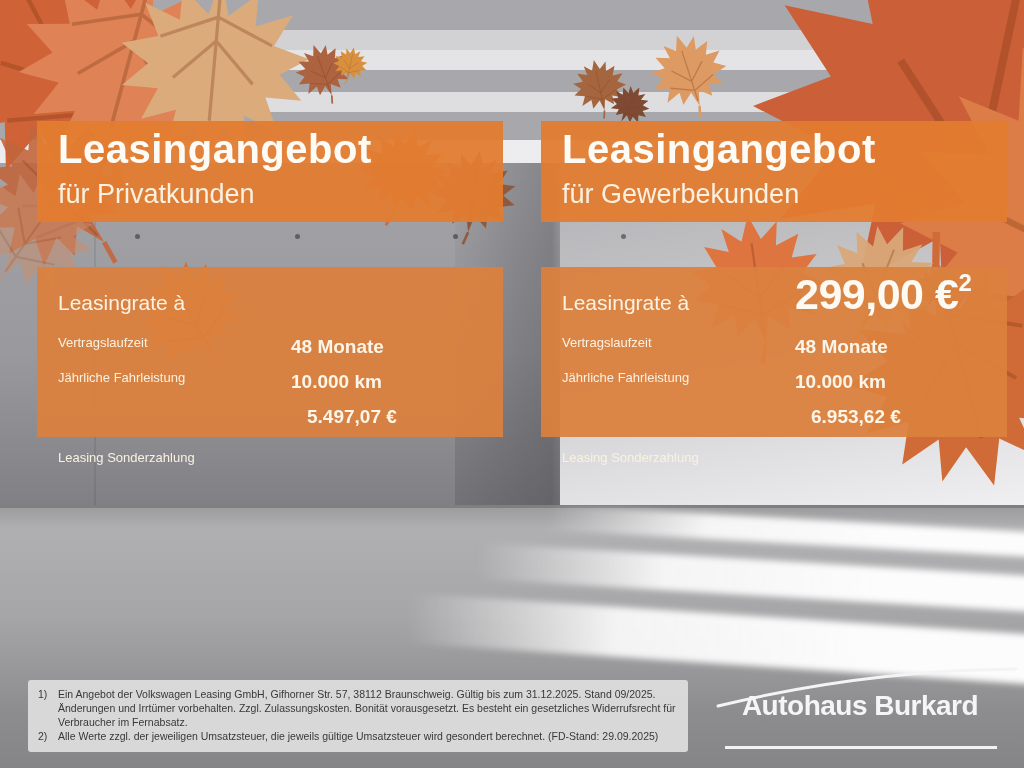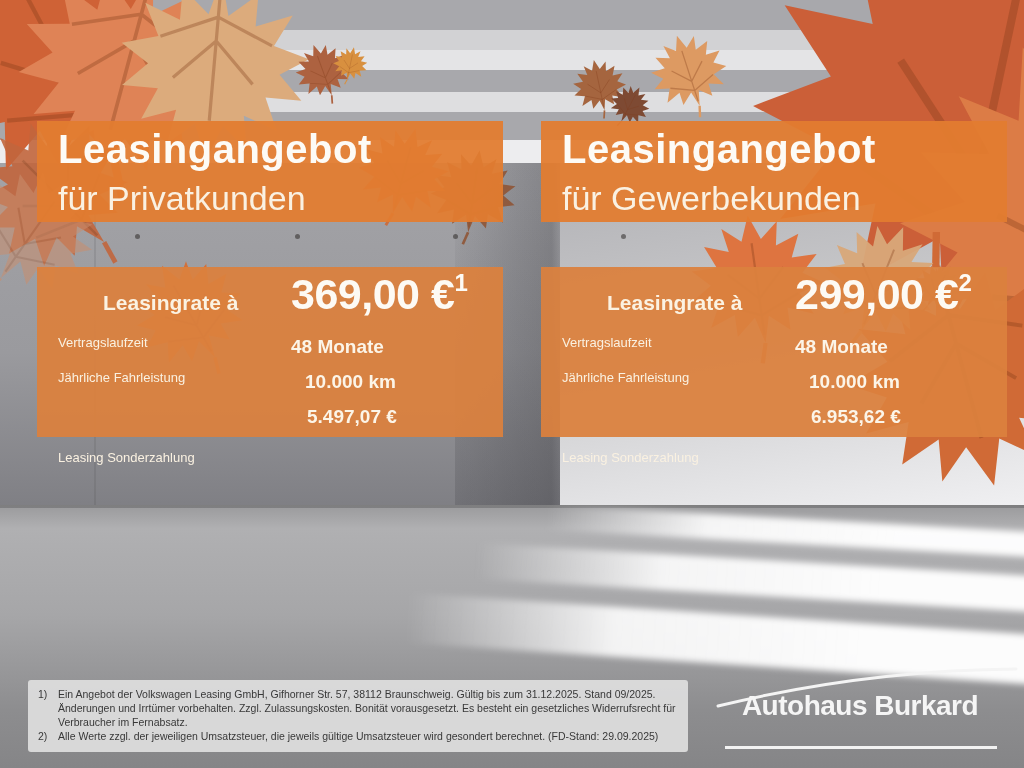--- a/index.html
+++ b/index.html
@@ -51,28 +51,28 @@
   .s3{left:408px;top:88px;width:650px;height:50px;transform:rotate(3.8deg);}
   
   .leaf{position:absolute;z-index:2;overflow:visible;}
   
   .panel{position:absolute;width:466px;z-index:5;color:#fcf6ec;}
   .panel.hdr{height:101px;top:121px;background:rgba(226,124,48,.94);}
   .panel.dat{height:170px;top:267px;background:rgba(219,129,62,.94);}
   .panel.left{left:37px;}
   .panel.right{left:541px;}
   .hdr-title{position:absolute;left:21px;top:6px;font-size:40px;font-weight:bold;color:#fdfbf6;letter-spacing:.5px;}
-  .hdr-sub{position:absolute;left:21px;top:58px;font-size:34px;font-weight:normal;color:#faf1e2;text-align:right;}
-  .rate-label{position:absolute;left:21px;top:24px;font-size:21px;font-weight:bold;color:#fbf2e2;margin-left:45px;}
+  .hdr-sub{position:absolute;left:21px;top:58px;font-size:27px;font-weight:normal;color:#faf1e2;text-align:right;}
+  .rate-label{position:absolute;left:21px;top:24px;font-size:21px;font-weight:normal;color:#fbf2e2;}
   .rate-value{position:absolute;left:254px;top:2px;font-size:43px;font-weight:bold;color:#fdfaf4;letter-spacing:-.5px;}
   .rate-value sup{font-size:24px;vertical-align:18px;letter-spacing:0;}
   .spec-label{position:absolute;left:21px;font-size:13px;color:#faf1e1;}
   .spec-value{position:absolute;left:254px;font-size:19px;font-weight:bold;color:#fcf5e8;}
   .r1{top:68px;} .r2{top:103px;text-align:center;} .r3{top:135px;margin-top:48px;}
-  .r1v{top:69px;} .r2v{top:104px;margin-left:14px;} .r3v{top:139px;margin-left:16px;}
+  .r1v{top:69px;} .r2v{top:104px;} .r3v{top:139px;margin-left:16px;}
   
   .fineprint{
     position:absolute;left:28px;top:680px;width:660px;height:72px;z-index:6;
     background:rgba(222,222,222,.92);border-radius:3px;box-sizing:border-box;
     padding:8px 12px 8px 10px;color:#383838;font-size:10.5px;line-height:1.32;
   }
   .fn{display:flex;gap:5px;}
   .fn-num{flex:0 0 15px;}
   .fn-text{flex:1;}
   .logo{position:absolute;left:700px;top:660px;width:320px;height:100px;z-index:6;color:#f5f5f5;}
@@ -170,21 +170,20 @@
   <svg class="leaf" style="left:912px;top:262px;width:50px;height:55px;color:#c4703f;transform:rotate(30deg)" viewBox="0 0 100 110">
       <use href="#leafshape"></use>
     </svg>
 
   <div class="panel hdr left">
     <div class="hdr-title">Leasingangebot</div>
     <div class="hdr-sub">für Privatkunden</div>
   </div>
   <div class="panel dat left">
     <div class="rate-label">Leasingrate à</div>
-    <div class="rate-value"><span>369,00 €</span><sup>1</sup></div>
     <div class="spec-label r1">Vertragslaufzeit</div>
     <div class="spec-value r1v">48 Monate</div>
     <div class="spec-label r2">Jährliche Fahrleistung</div>
     <div class="spec-value r2v">10.000 km</div>
     <div class="spec-label r3">Leasing Sonderzahlung</div>
     <div class="spec-value r3v">5.497,07 €</div>
   </div>
 
   <div class="panel hdr right">
     <div class="hdr-title">Leasingangebot</div>

